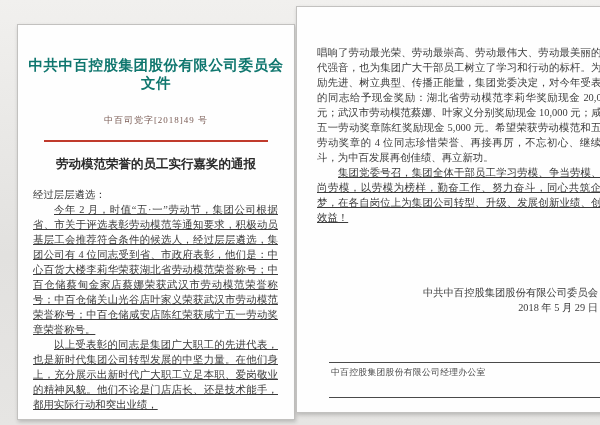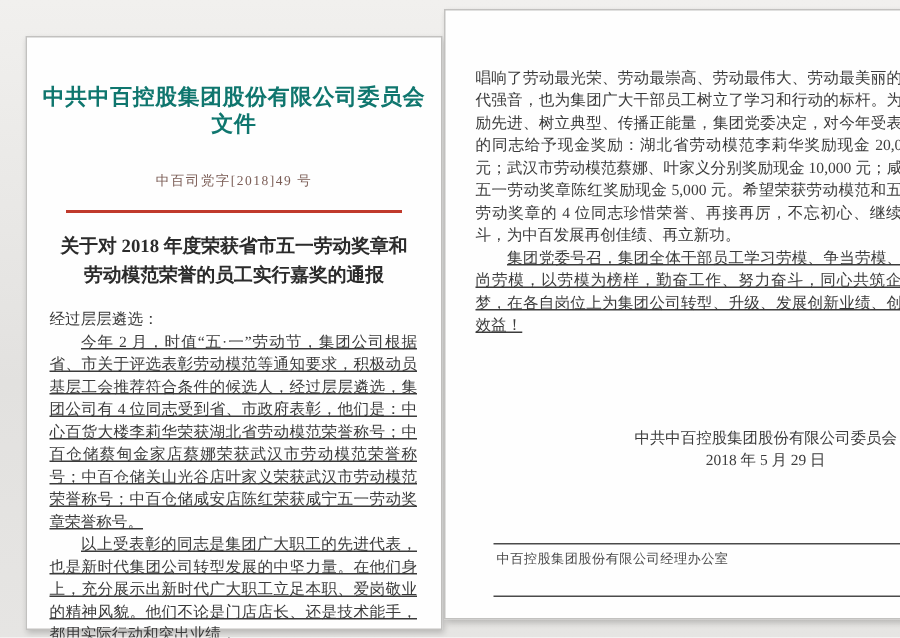--- a/index.html
+++ b/index.html
@@ -14,34 +14,33 @@
   .doc-no{margin-top:22px;text-align:center;font-size:9px;letter-spacing:1px;color:#7a5c55;}
   .red-rule{margin:13px auto 0;width:224px;height:2px;background:#c03a2c;}
   .doc-title{margin:13px 20px 0;text-align:center;font-weight:bold;font-size:12.5px;line-height:19px;color:#2b2b2b;}
   .body-text{font-size:10.4px;line-height:15px;color:#3b3b3b;text-align:justify;}
   .body-left{margin-top:13px;padding:0 16px 0 15px;}
   .para-indent{text-indent:21px;margin:0;text-decoration:underline;}
   .no-indent{text-indent:0;margin:0;}
 
   
   .body-right{margin-top:38px;padding:0 30px 0 20px;}
-  .sig-block{position:absolute;right:44px;top:278px;text-align:center;font-size:10.3px;line-height:15px;color:#3b3b3b;}
+  .sig-block{position:absolute;right:44px;top:278px;text-align:right;font-size:10.3px;line-height:15px;color:#3b3b3b;}
   .footer-bar{position:absolute;left:32px;right:25px;top:355px;border-top:1px solid #4a4a4a;border-bottom:1px solid #4a4a4a;padding:4px 2px 18px;display:flex;justify-content:space-between;align-items:center;font-size:8.8px;color:#4a4a4a;letter-spacing:.3px;}
 </style>
 </head>
 <body>
 
 <div class="stage">
 
   <div class="page page-left">
     <div class="red-head">中共中百控股集团股份有限公司委员会文件</div>
     <div class="doc-no">中百司党字[2018]49 号</div>
     <div class="red-rule"></div>
     <div class="doc-title">
-      <div>关于对 2018 年度荣获省市五一劳动奖章和</div>
       <div>劳动模范荣誉的员工实行嘉奖的通报</div>
     </div>
     <div class="body-text body-left">
       <p class="no-indent">经过层层遴选：</p>
       <p class="para-indent">今年 2 月，时值“五·一”劳动节，集团公司根据省、市关于评选表彰劳动模范等通知要求，积极动员基层工会推荐符合条件的候选人，经过层层遴选，集团公司有 4 位同志受到省、市政府表彰，他们是：中心百货大楼李莉华荣获湖北省劳动模范荣誉称号；中百仓储蔡甸金家店蔡娜荣获武汉市劳动模范荣誉称号；中百仓储关山光谷店叶家义荣获武汉市劳动模范荣誉称号；中百仓储咸安店陈红荣获咸宁五一劳动奖章荣誉称号。</p>
       <p class="para-indent">以上受表彰的同志是集团广大职工的先进代表，也是新时代集团公司转型发展的中坚力量。在他们身上，充分展示出新时代广大职工立足本职、爱岗敬业的精神风貌。他们不论是门店店长、还是技术能手，都用实际行动和突出业绩，</p>
     </div>
   </div>
 
   <div class="page page-right">

